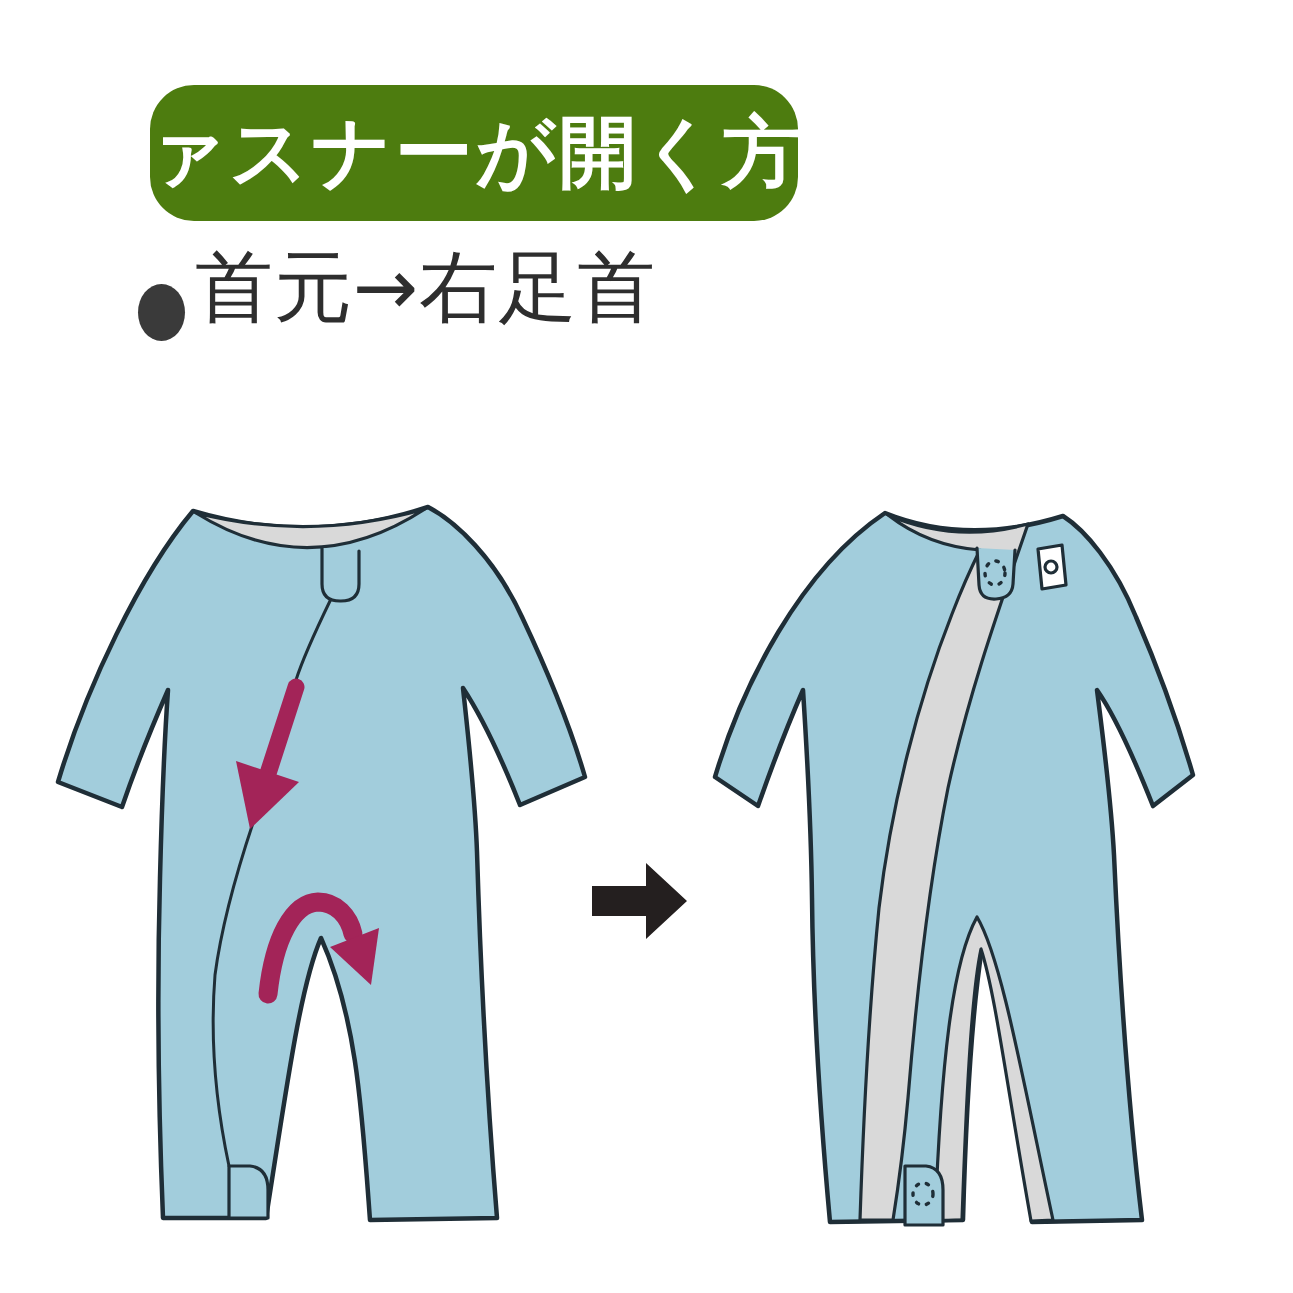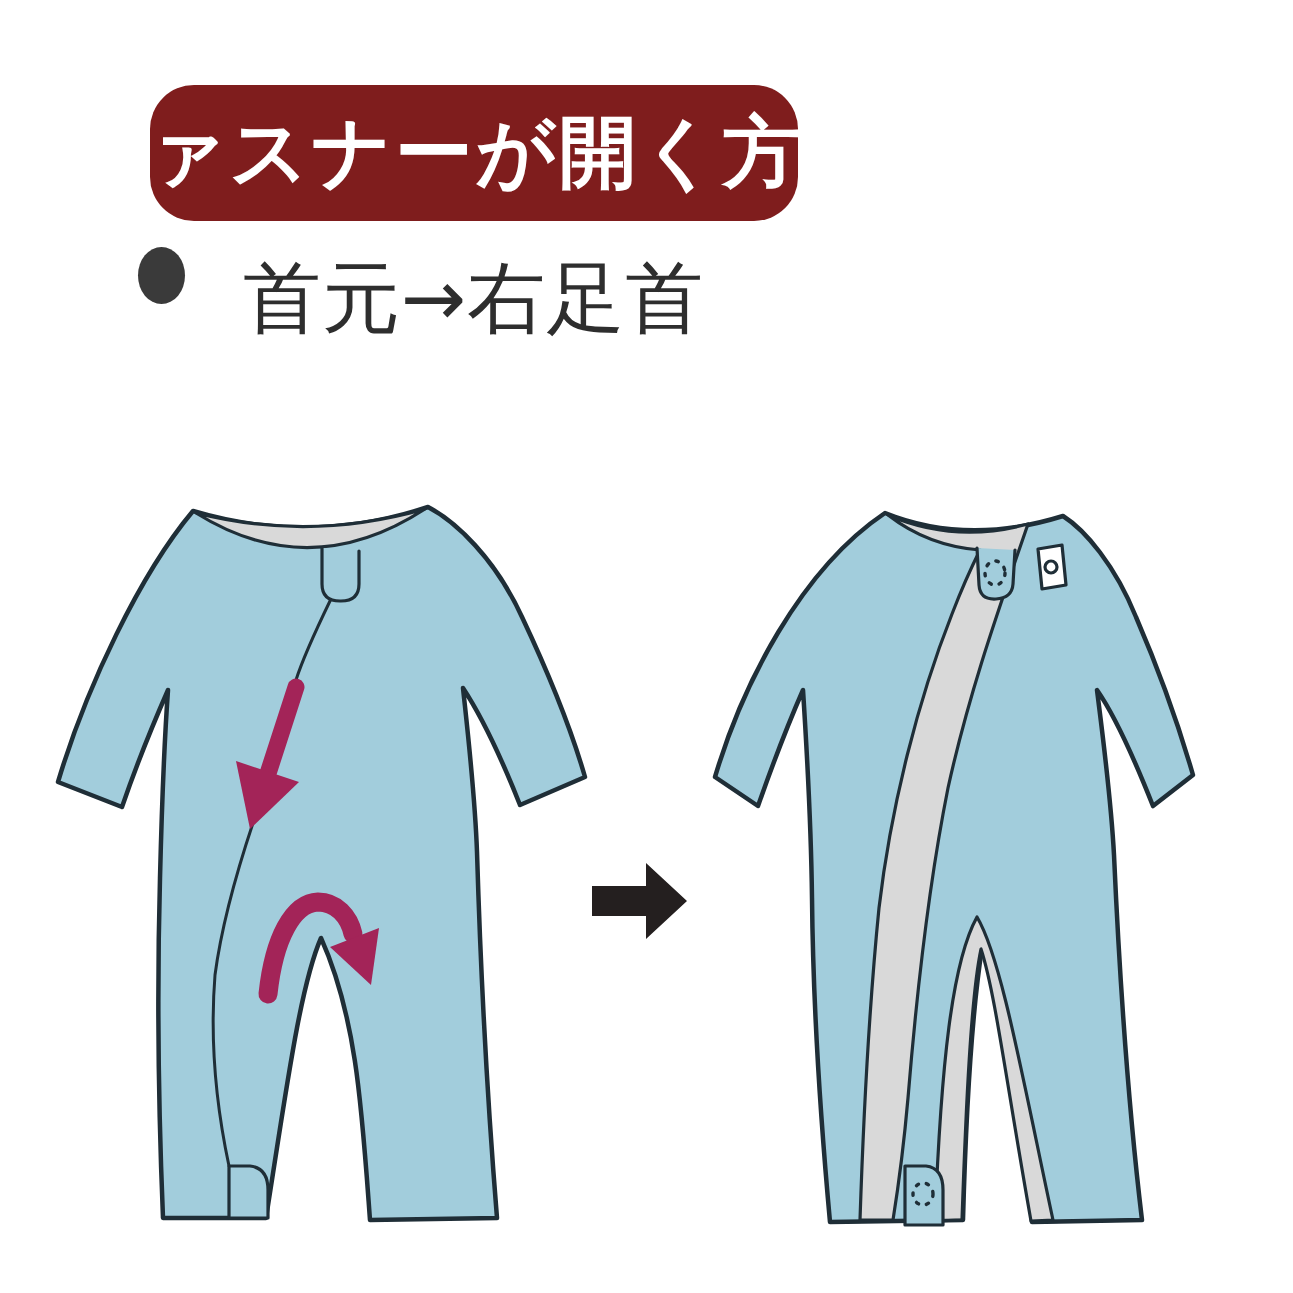--- a/index.html
+++ b/index.html
@@ -2,26 +2,26 @@
 <html><head>
 <meta charset="utf-8">
 <style>
   * { margin:0; padding:0; box-sizing:border-box; }
   html,body { width:1293px; height:1293px; background:#ffffff; overflow:hidden;
     font-family:"DejaVu Sans","Liberation Sans",sans-serif; }
   .canvas { position:relative; width:1293px; height:1293px; background:#ffffff; }
 
   
   .badge { position:absolute; left:150px; top:85px; width:648px; height:136px;
-    background:#7f1d1d; border-radius:44px; display:flex; align-items:center; justify-content:center; }
+    background:#4d7c0f; border-radius:44px; display:flex; align-items:center; justify-content:center; }
   .badge span { color:#ffffff; font-size:78px; font-weight:bold; letter-spacing:3px; white-space:nowrap; }
 
   
   .bullets { position:absolute; left:138px; top:247px; list-style:none; }
-  .bullets li { display:flex; align-items:flex-start; height:94px;gap:48px; }
+  .bullets li { display:flex; align-items:flex-end; height:94px; }
   .dot { width:47px; height:57px; border-radius:50%; background:#3a3a3a; margin-right:10px; flex:0 0 auto; }
   .bullets li span.txt { font-size:78px; color:#2e2e2e; font-weight:500; white-space:nowrap; letter-spacing:1px; }
 
   
   svg.illu { position:absolute; left:0; top:0; width:1293px; height:1293px; }
   .ol   { stroke:#1f2e37; stroke-width:4.5; stroke-linejoin:round; stroke-linecap:round; }
   .ol3  { stroke:#1f2e37; stroke-width:3.2; stroke-linejoin:round; stroke-linecap:round; }
   .line { stroke:#1f2e37; stroke-width:3;   fill:none; stroke-linecap:round; }
   .dotted { fill:none; stroke:#1f2e37; stroke-width:3.4; stroke-dasharray:2.5 8; stroke-linecap:round; }
   .noline { stroke:none; }

